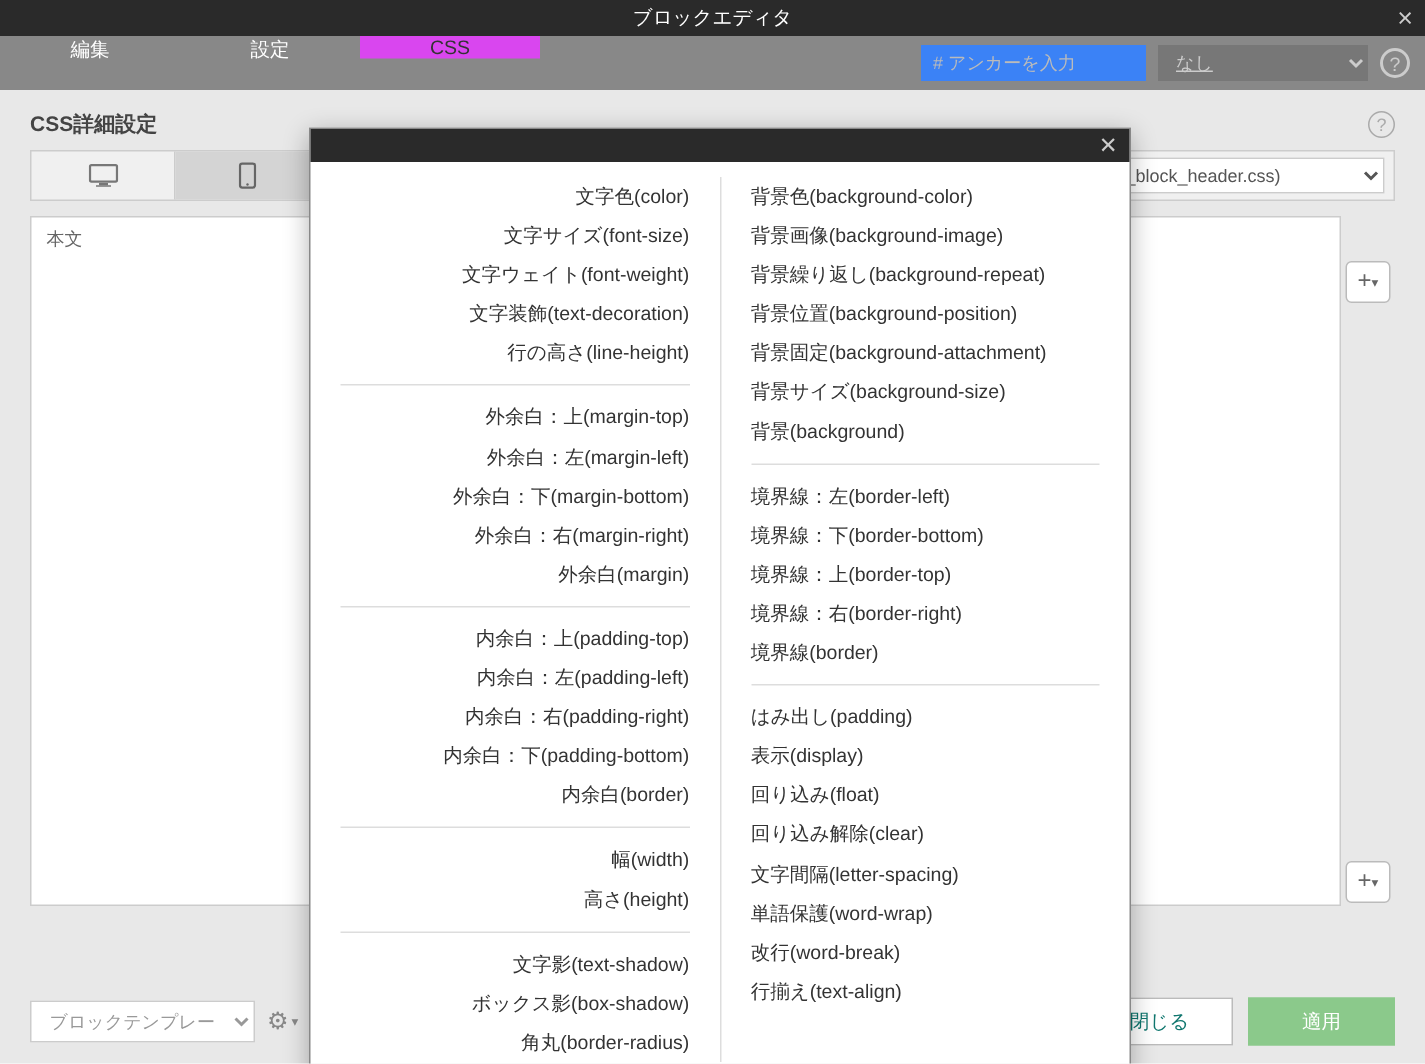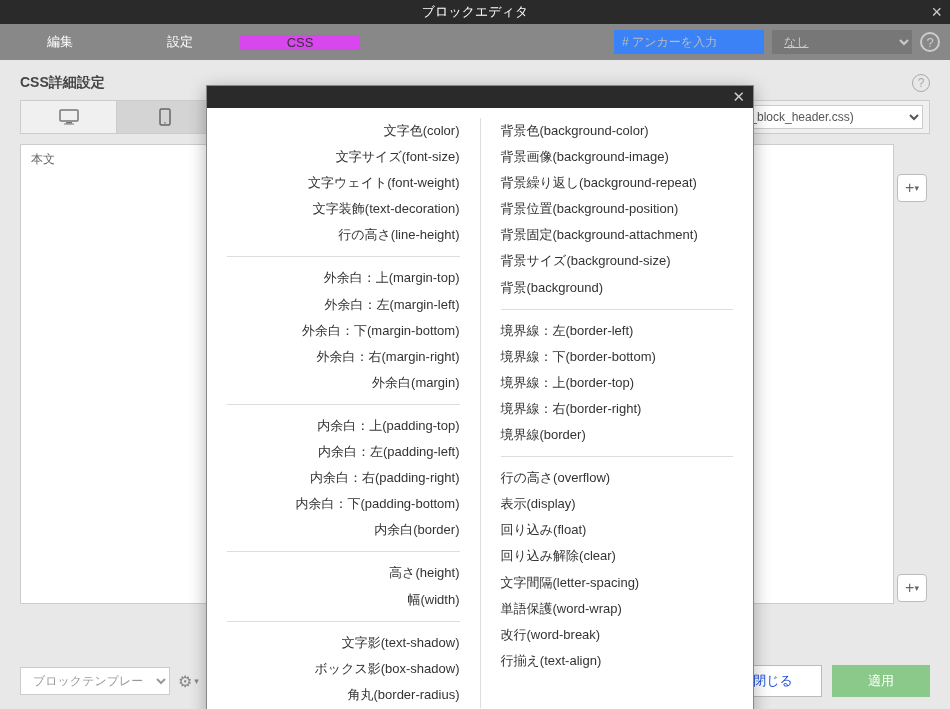--- a/index.html
+++ b/index.html
@@ -1,19 +1,19 @@
 <!DOCTYPE html>
 <html><head>
 <meta charset="utf-8">
 <style>
 * { box-sizing: border-box; margin: 0; padding: 0; }
 body { font-family: "Hiragino Sans", "Meiryo", sans-serif; font-size: 13px; background: #e8e8e8; width: 950px; height: 709px; overflow: hidden; position: relative; }
 .titlebar { background: #2a2a2a; color: #fff; height: 24px; display: flex; align-items: center; justify-content: center; position: relative; }
 .titlebar-close { position: absolute; right: 8px; top: 2px; color: #ccc; font-size: 18px; cursor: pointer; }
-.tabbar { background: #888; height: 36px; display: flex; align-items: center; }
+.tabbar { background: #888; height: 36px; display: flex; align-items: flex-start; }
 .tab { width: 120px; display: flex; align-items: center; justify-content: center; color: #fff; cursor: pointer; font-size: 13px; }
 .tab.active { background: #d946ef; color: #333; }
 .tab-spacer { flex: 1; }
 .anchor-input { align-self: center; margin-right: 8px; width: 150px; height: 24px; background: #3b82f6; border: none; color: #fff; padding: 0 8px; font-size: 12px; }
 .anchor-input::placeholder { color: #bbb; }
 .anchor-select { align-self: center; margin-right: 8px; width: 140px; height: 24px; background: #777; border: none; color: #ccc; padding: 0 8px; font-size: 12px; text-decoration: underline; }
 .help-circle { align-self: center; margin-right: 10px; width: 20px; height: 20px; border: 2px solid #ccc; border-radius: 50%; display: flex; align-items: center; justify-content: center; color: #ccc; font-size: 13px; cursor: pointer; }
 .subheader { padding: 14px 20px 8px; display: flex; align-items: flex-start; justify-content: space-between; }
 .subheader-title { font-weight: bold; color: #444; font-size: 14px; }
 .subheader-help { width: 18px; height: 18px; border: 1.5px solid #aaa; border-radius: 50%; display: flex; align-items: center; justify-content: center; color: #aaa; font-size: 12px; cursor: pointer; }
@@ -27,21 +27,21 @@
 .left-panel { flex: 1; border: 1px solid #ccc; background: #fff; position: relative; }
 .left-panel-header { padding: 6px 10px; font-size: 12px; color: #666; border-bottom: 1px solid transparent; }
 .right-bar { width: 36px; display: flex; flex-direction: column; align-items: center; }
 .plus-btn { width: 30px; height: 28px; border: 1px solid #bbb; background: #fff; border-radius: 4px; display: flex; align-items: center; justify-content: center; font-size: 16px; color: #666; cursor: pointer; }
 .plus-btn.top { margin-top: 30px; }
 .plus-btn.bottom { margin-top: auto; margin-bottom: 2px; }
 .footer { position: absolute; bottom: 12px; left: 0; right: 0; padding: 0 20px; display: flex; align-items: center; }
 .template-select { width: 150px; height: 28px; border: 1px solid #ccc; background: #fff; padding: 0 8px; color: #999; font-size: 12px; }
 .gear-icon { margin-left: 8px; color: #888; font-size: 16px; cursor: pointer; display: flex; align-items: center; }
 .footer-spacer { flex: 1; }
-.btn { width: 98px; height: 32px; border: 1px solid #bbb; background: #fff; color: #1d4ed8; cursor: pointer; font-size: 13px; margin-left: 10px; }
+.btn { width: 98px; height: 32px; border: 1px solid #bbb; background: #fff; color: #0f766e; cursor: pointer; font-size: 13px; margin-left: 10px; }
 .btn.primary { background: #8bc98b; color: #fff; border-color: #8bc98b; }
 
 
 .modal { position: absolute; left: 206px; top: 85px; width: 548px; background: #fff; border: 1px solid #888; box-shadow: 0 4px 16px rgba(0,0,0,0.3); z-index: 100; }
 .modal-header { background: #2a2a2a; height: 22px; display: flex; align-items: center; justify-content: flex-end; padding: 0 8px; }
 .modal-close { color: #ccc; font-size: 15px; cursor: pointer; }
 .modal-body { display: flex; padding: 10px 0; }
 .modal-col { flex: 1; padding: 0 20px; }
 .modal-col:first-child { border-right: 1px solid #ddd; text-align: right; }
 .group + .group { border-top: 1px solid #ddd; margin-top: 8px; padding-top: 8px; }
@@ -127,22 +127,22 @@
           <div class="prop-item">外余白(margin)</div>
         </div>
         <div class="group">
           <div class="prop-item">内余白：上(padding-top)</div>
           <div class="prop-item">内余白：左(padding-left)</div>
           <div class="prop-item">内余白：右(padding-right)</div>
           <div class="prop-item">内余白：下(padding-bottom)</div>
           <div class="prop-item">内余白(border)</div>
         </div>
         <div class="group">
+          <div class="prop-item">幅(width)</div>
           <div class="prop-item">高さ(height)</div>
-          <div class="prop-item">幅(width)</div>
         </div>
         <div class="group">
           <div class="prop-item">文字影(text-shadow)</div>
           <div class="prop-item">ボックス影(box-shadow)</div>
           <div class="prop-item">角丸(border-radius)</div>
         </div>
       </div>
     <div class="modal-col" id="col-right">
         <div class="group">
           <div class="prop-item">背景色(background-color)</div>
@@ -154,21 +154,21 @@
           <div class="prop-item">背景(background)</div>
         </div>
         <div class="group">
           <div class="prop-item">境界線：左(border-left)</div>
           <div class="prop-item">境界線：下(border-bottom)</div>
           <div class="prop-item">境界線：上(border-top)</div>
           <div class="prop-item">境界線：右(border-right)</div>
           <div class="prop-item">境界線(border)</div>
         </div>
         <div class="group">
-          <div class="prop-item">行の高さ(overflow)</div>
+          <div class="prop-item">はみ出し(padding)</div>
           <div class="prop-item">表示(display)</div>
           <div class="prop-item">回り込み(float)</div>
           <div class="prop-item">回り込み解除(clear)</div>
           <div class="prop-item">文字間隔(letter-spacing)</div>
           <div class="prop-item">単語保護(word-wrap)</div>
           <div class="prop-item">改行(word-break)</div>
           <div class="prop-item">行揃え(text-align)</div>
         </div>
       </div>
   </div>

